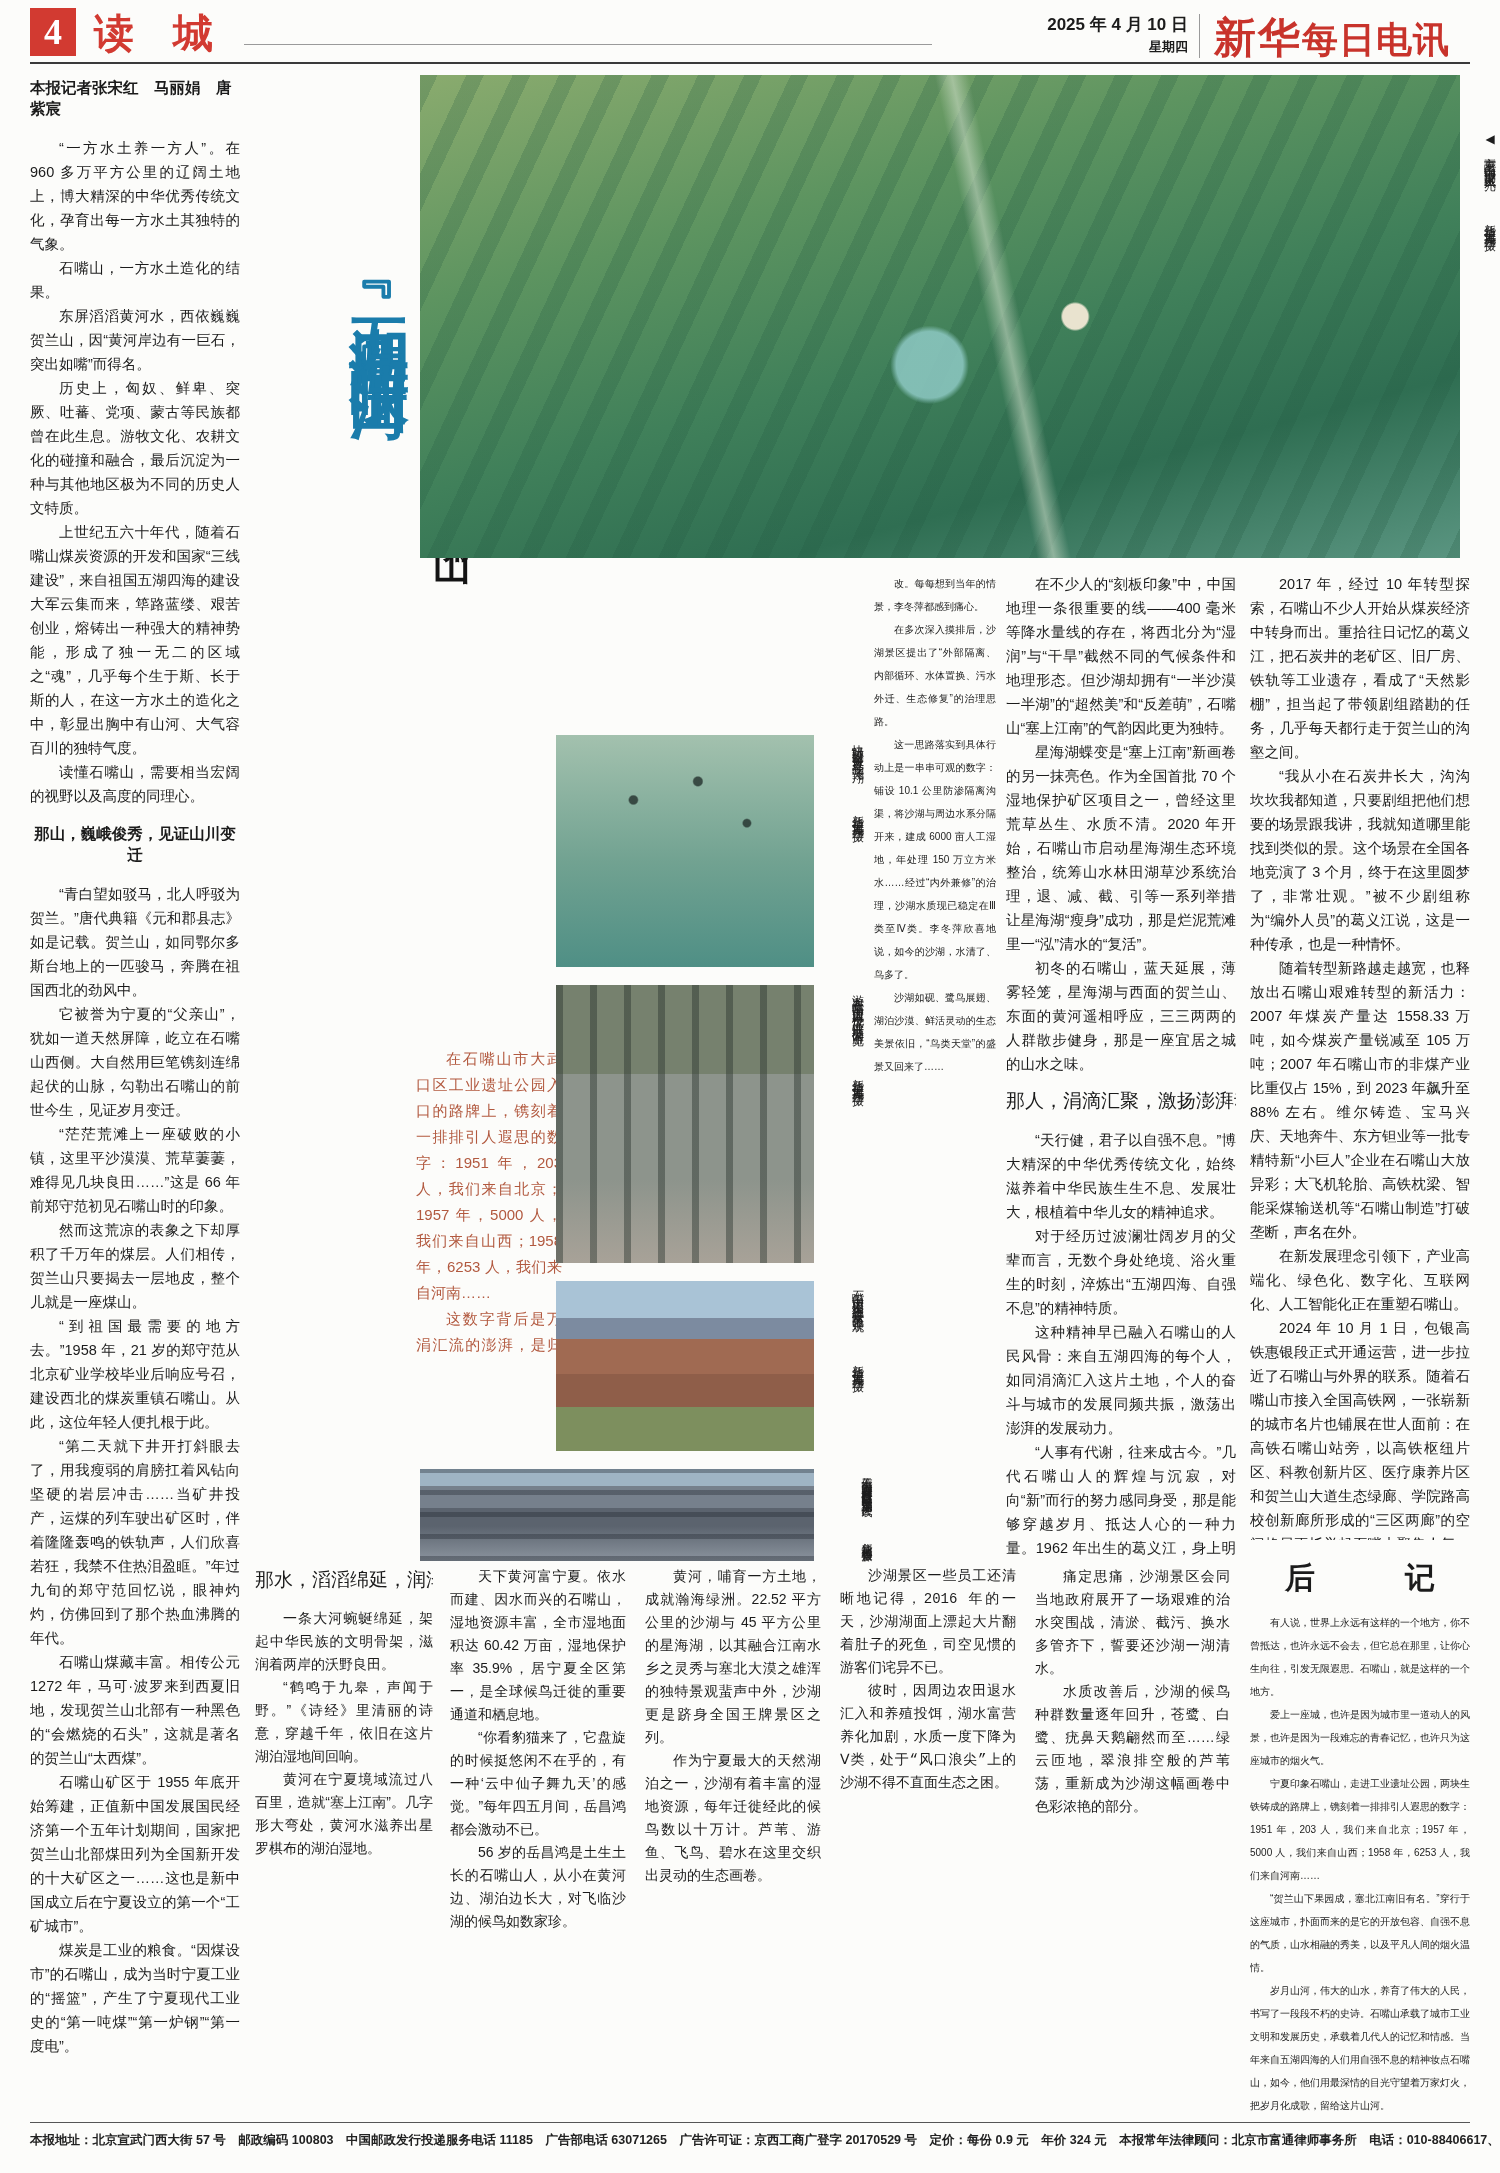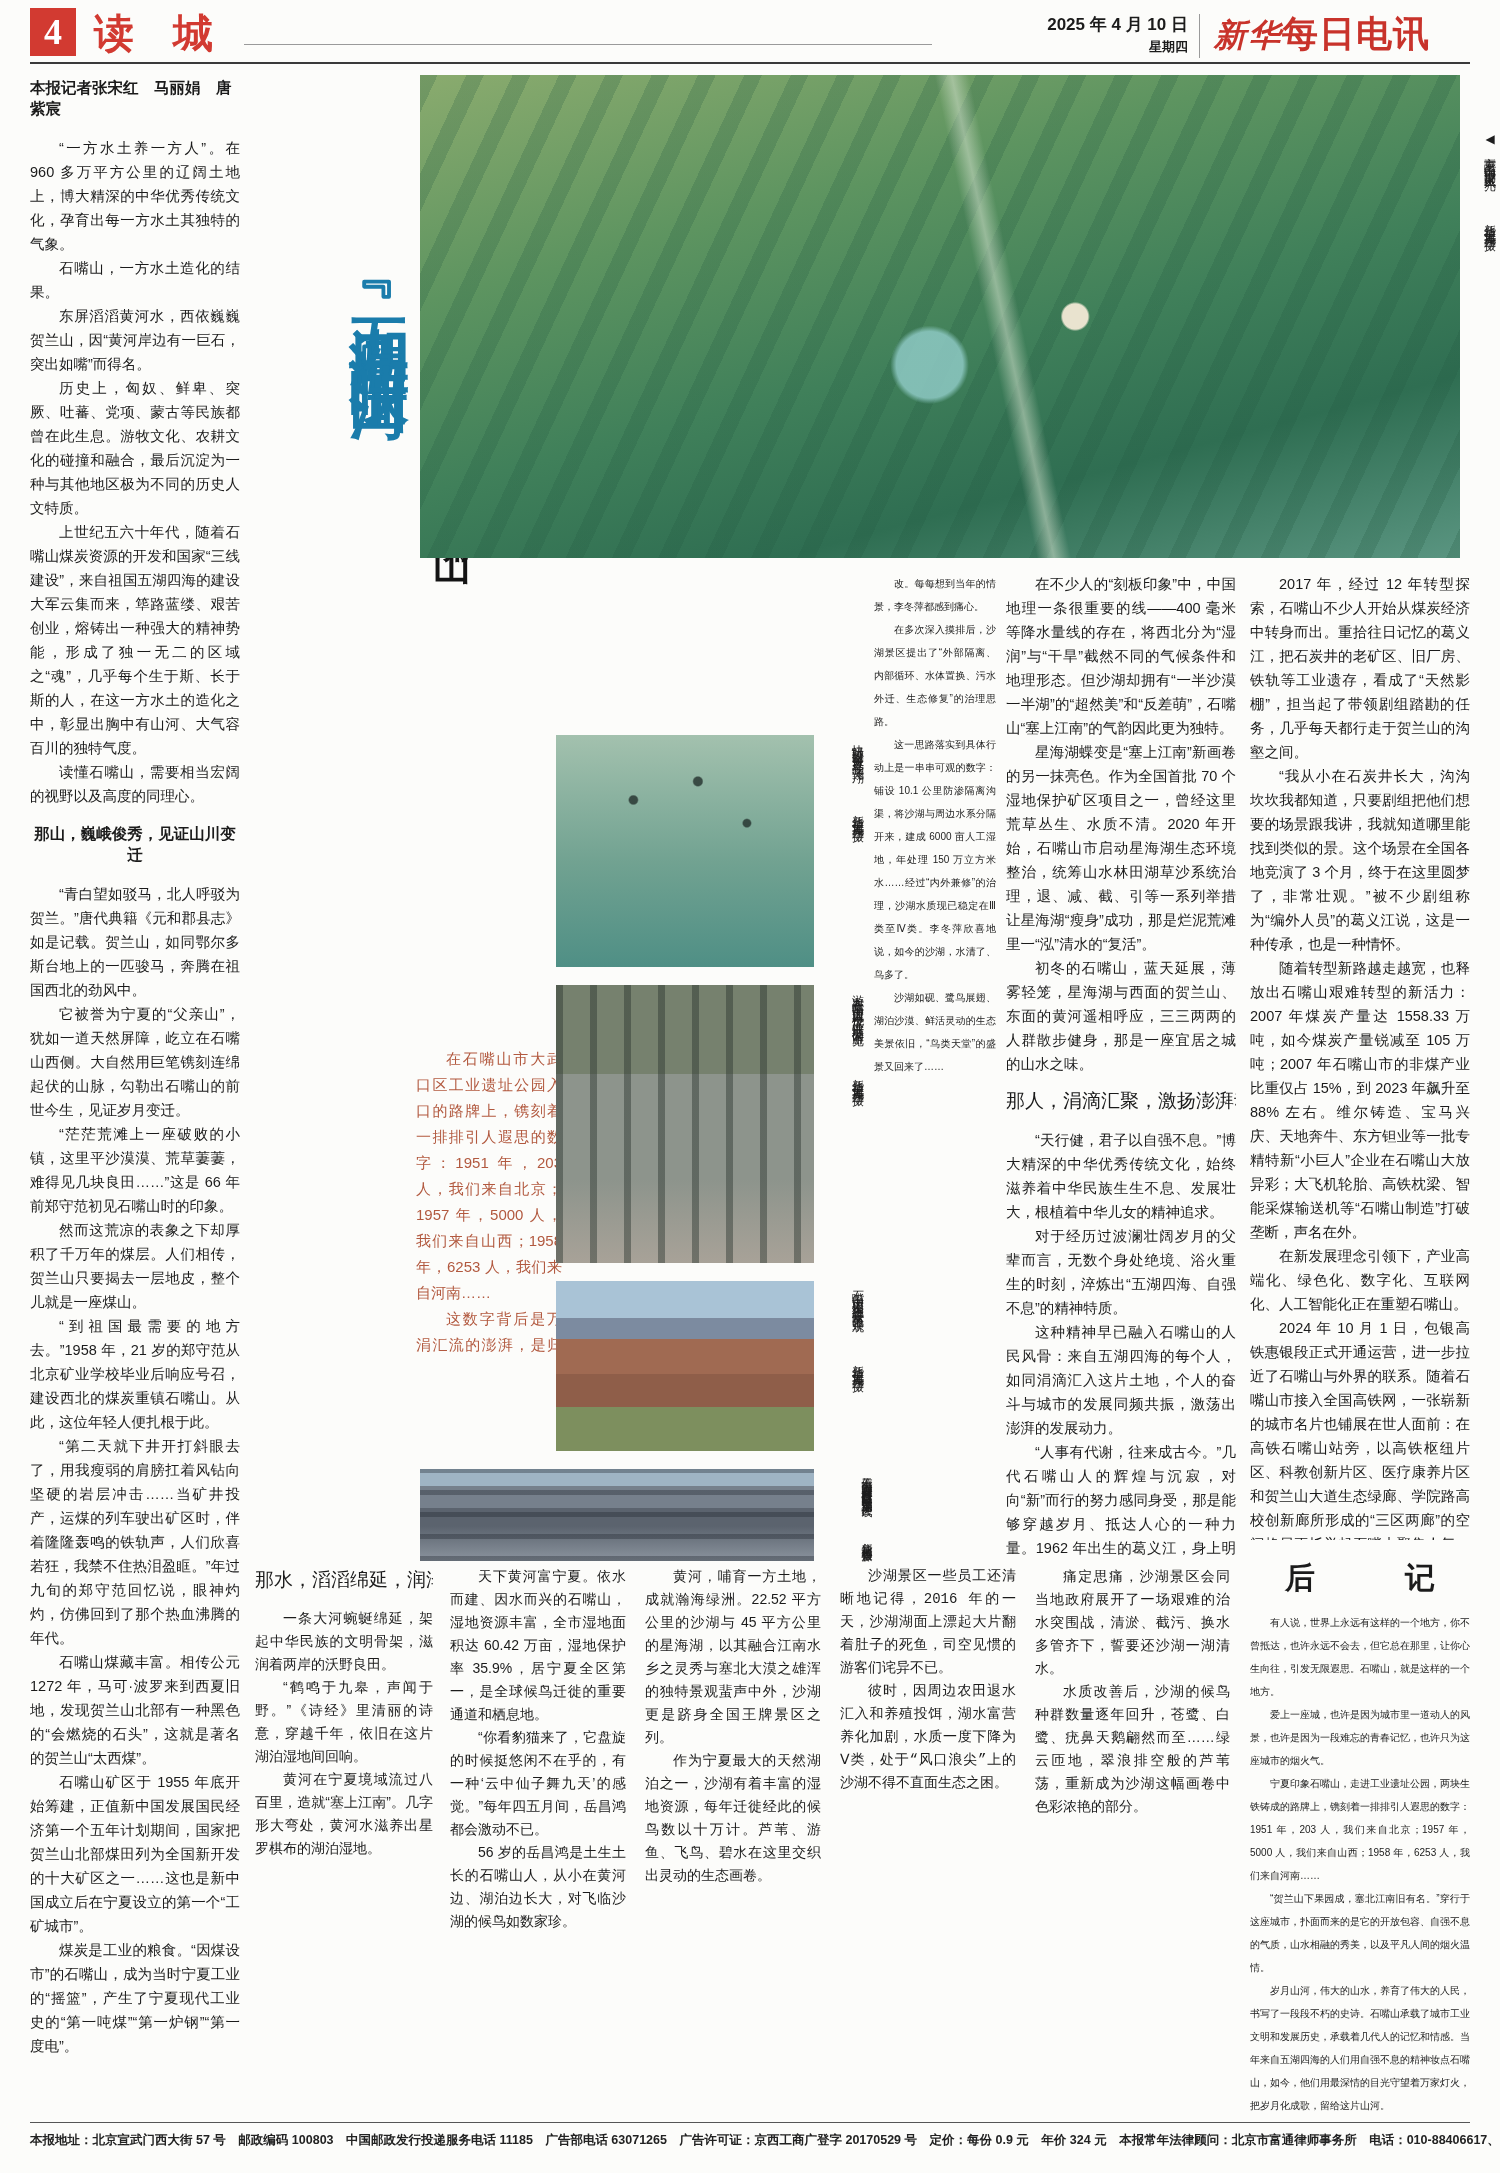--- a/index.html
+++ b/index.html
@@ -9,21 +9,21 @@
   .pagenum{position:absolute;left:30px;top:8px;width:46px;height:48px;background:#d23a31;
            color:#fff;font-family:"Liberation Serif","DejaVu Serif",serif;font-weight:bold;
            font-size:36px;display:flex;align-items:center;justify-content:center;}
   .secname{position:absolute;left:94px;top:6px;color:#d23a31;font-weight:900;font-size:40px;letter-spacing:14px;}
   .rule-mid{position:absolute;left:244px;top:44px;width:688px;height:1px;background:#9a9a9a;}
   .dateblock{position:absolute;left:950px;top:14px;width:238px;text-align:right;line-height:22px;}
   .dateblock .d1{font-size:17px;font-weight:bold;}
   .dateblock .d2{font-size:13px;font-weight:bold;}
   .vdiv{position:absolute;left:1199px;top:14px;width:1px;height:44px;background:#9a9a9a;}
   .masthead{position:absolute;left:1214px;top:10px;color:#c8332b;white-space:nowrap;}
-  .masthead .xh{font-family:"Liberation Serif","DejaVu Serif",serif;font-style:italic;font-weight:900;font-size:32px;letter-spacing:2px;}
+  .masthead .xh{font-family:"Liberation Serif","DejaVu Serif",serif;font-weight:900;font-size:42px;letter-spacing:2px;}
   .masthead .mr{font-family:"Liberation Serif","DejaVu Serif",serif;font-weight:900;font-size:36px;letter-spacing:1px;}
   .rule-head{position:absolute;left:30px;top:62px;width:1440px;height:2px;background:#3a3a3a;}
   
   .col{position:absolute;overflow:hidden;}
   .b{font-size:14.5px;line-height:24px;text-align:justify;text-indent:2em;margin:0;}
   .sm .b{font-size:10px;line-height:23px;}
   .bt .b{font-size:14px;line-height:23px;}
   .byline{font-size:15.5px;font-weight:bold;margin:0 0 16px 0;}
   .subhead{font-size:15.5px;font-weight:bold;text-align:center;margin:16px 0;text-indent:0;}
   .subhead-lg{font-size:19px;font-weight:normal;text-align:center;margin:12px 0 14px 0;white-space:nowrap;text-indent:0;}
@@ -153,21 +153,21 @@
     <div>
         <p class="b">“天行健，君子以自强不息。”博大精深的中华优秀传统文化，始终滋养着中华民族生生不息、发展壮大，根植着中华儿女的精神追求。</p>
         <p class="b">对于经历过波澜壮阔岁月的父辈而言，无数个身处绝境、浴火重生的时刻，淬炼出“五湖四海、自强不息”的精神特质。</p>
         <p class="b">这种精神早已融入石嘴山的人民风骨：来自五湖四海的每个人，如同涓滴汇入这片土地，个人的奋斗与城市的发展同频共振，激荡出澎湃的发展动力。</p>
         <p class="b">“人事有代谢，往来成古今。”几代石嘴山人的辉煌与沉寂，对向“新”而行的努力感同身受，那是能够穿越岁月、抵达人心的一种力量。1962 年出生的葛义江，身上明显带有石嘴山矿山人的特质——坚韧执着、吃苦耐劳。</p>
       </div>
   </div>
 
   <div class="col" style="left:1250px;top:572px;width:220px;height:968px;">
     <div>
-        <p class="b">2017 年，经过 12 年转型探索，石嘴山不少人开始从煤炭经济中转身而出。重拾往日记忆的葛义江，把石炭井的老矿区、旧厂房、铁轨等工业遗存，看成了“天然影棚”，担当起了带领剧组踏勘的任务，几乎每天都行走于贺兰山的沟壑之间。</p>
+        <p class="b">2017 年，经过 10 年转型探索，石嘴山不少人开始从煤炭经济中转身而出。重拾往日记忆的葛义江，把石炭井的老矿区、旧厂房、铁轨等工业遗存，看成了“天然影棚”，担当起了带领剧组踏勘的任务，几乎每天都行走于贺兰山的沟壑之间。</p>
         <p class="b">“我从小在石炭井长大，沟沟坎坎我都知道，只要剧组把他们想要的场景跟我讲，我就知道哪里能找到类似的景。这个场景在全国各地竞演了 3 个月，终于在这里圆梦了，非常壮观。”被不少剧组称为“编外人员”的葛义江说，这是一种传承，也是一种情怀。</p>
         <p class="b">随着转型新路越走越宽，也释放出石嘴山艰难转型的新活力：2007 年煤炭产量达 1558.33 万吨，如今煤炭产量锐减至 105 万吨；2007 年石嘴山市的非煤产业比重仅占 15%，到 2023 年飙升至 88% 左右。维尔铸造、宝马兴庆、天地奔牛、东方钽业等一批专精特新“小巨人”企业在石嘴山大放异彩；大飞机轮胎、高铁枕梁、智能采煤输送机等“石嘴山制造”打破垄断，声名在外。</p>
         <p class="b">在新发展理念引领下，产业高端化、绿色化、数字化、互联网化、人工智能化正在重塑石嘴山。</p>
         <p class="b">2024 年 10 月 1 日，包银高铁惠银段正式开通运营，进一步拉近了石嘴山与外界的联系。随着石嘴山市接入全国高铁网，一张崭新的城市名片也铺展在世人面前：在高铁石嘴山站旁，以高铁枢纽片区、科教创新片区、医疗康养片区和贺兰山大道生态绿廊、学院路高校创新廊所形成的“三区两廊”的空间格局正托举起石嘴山聚集人气、提升城市能级的新增长极。</p>
       </div>
   </div>
 
   <div class="col sm" style="left:1250px;top:1552px;width:220px;height:566px;">
     <p class="ps-title">后　记</p>
     <div>

